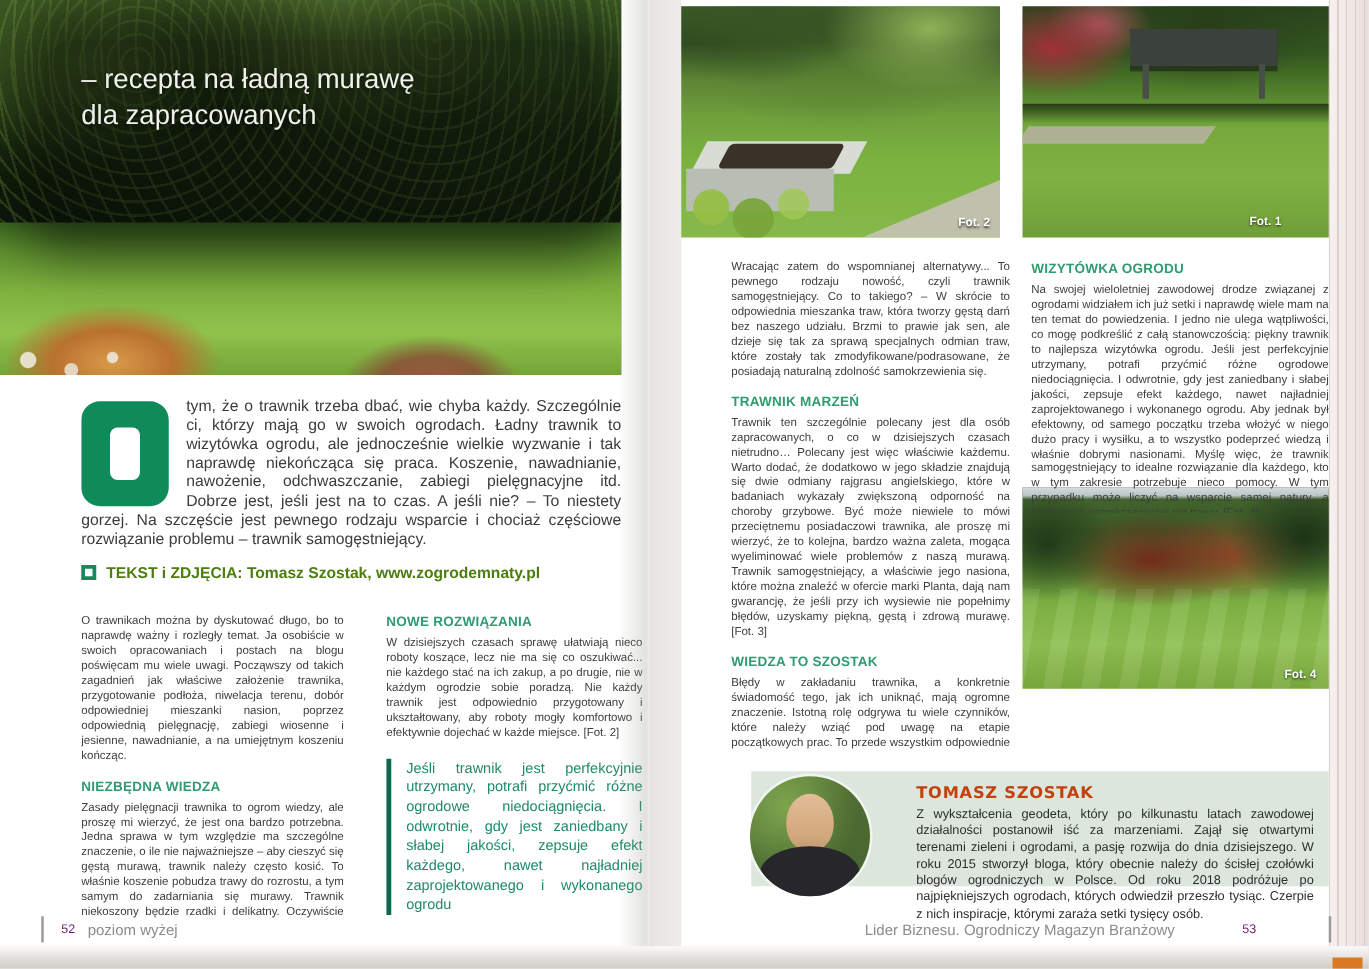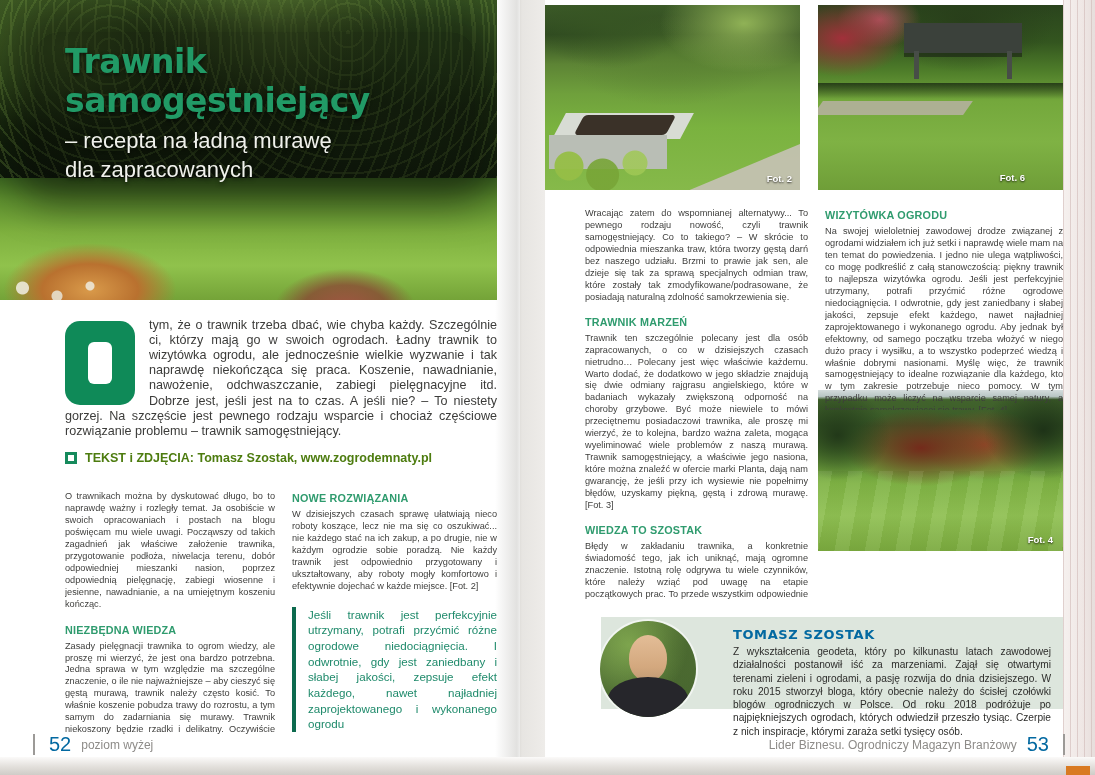--- a/index.html
+++ b/index.html
@@ -70,21 +70,21 @@
   
   .byline{left:65px;top:451px;display:flex;align-items:center;gap:8px;
     font-size:12.5px;font-weight:700;color:#4d7c0f;}
   .byline-icon{width:12px;height:12px;background:#168a5c;position:relative;flex:0 0 auto;}
   .byline-icon::after{content:"";position:absolute;left:3px;top:3px;width:6px;height:6px;background:#ffffff;}
 
   
   .body-sm{font-size:9.2px;line-height:1.3;color:#3e3e3c;text-align:justify;}
   .sec-h{font-size:10.8px;font-weight:700;color:#2f9b6e;letter-spacing:.2px;margin:0 0 4px 0;}
   .col1{left:65px;top:491px;width:210px;height:245px;overflow:hidden;}
-  .col2{left:292px;top:491px;width:205px;height:245px;overflow:hidden;}
+  .col2{left:309px;top:491px;width:205px;height:245px;overflow:hidden;}
   .col1 .gap{height:12px;}
   .pullquote{margin-top:14px;border-left:4px solid #0d6a4e;padding-left:12px;
     font-size:11.6px;line-height:1.35;color:#1f8a6b;text-align:justify;}
 
   
   .photo{position:absolute;overflow:hidden;}
   .caption{position:absolute;color:#fff;font-size:9.5px;font-weight:700;
     text-shadow:0 1px 2px rgba(0,0,0,.75);}
   .ph2{left:545px;top:5px;width:255px;height:185px;
     background:
@@ -145,47 +145,46 @@
     background:
       radial-gradient(circle at 30% 25%, rgba(130,170,80,.9), transparent 60%),
       radial-gradient(circle at 75% 30%, rgba(70,100,45,.9), transparent 60%),
       linear-gradient(180deg,#5d7d3c 0%,#42602c 100%);
     box-shadow:0 0 0 2px rgba(255,255,255,.6);}
   .bio-head{position:absolute;left:29px;top:14px;width:38px;height:46px;border-radius:50% 50% 46% 46%;
     background:linear-gradient(180deg,#e3bd97 0%,#d3a87e 70%,#c09a74 100%);}
   .bio-shirt{position:absolute;left:8px;top:56px;width:80px;height:44px;border-radius:50% 50% 0 0;
     background:#26262b;}
   .bio-text{position:absolute;left:132px;top:10px;width:318px;}
-  .bio-name{font-family:"DejaVu Sans", sans-serif;font-size:13px;font-weight:700;letter-spacing:.6px;color:#0369a1;}
+  .bio-name{font-family:"DejaVu Sans", sans-serif;font-size:13px;font-weight:700;letter-spacing:.6px;color:#c2410c;}
   .bio-desc{margin-top:3px;font-size:10.2px;line-height:1.3;color:#2d2d2b;text-align:justify;}
 
   
   .footer-l{left:33px;top:733px;display:flex;align-items:center;}
-  .footer-r{left:610px;top:733px;width:455px;display:flex;align-items:center;justify-content:flex-end;}
+  .footer-r{left:610px;top:733px;width:455px;display:flex;align-items:center;justify-content:flex-end;gap:44px;}
   .f-bar{width:2px;height:21px;background:#9c9a97;}
-  .f-num{font-size:20px;color:#0369a1;margin:0 10px 0 14px;}
+  .f-num{font-size:10px;color:#701a75;margin:0 10px 0 14px;}
   .f-label{font-size:12px;color:#8d8b88;}
   .footer-r .f-num{margin:0 14px 0 10px;}
 </style>
 </head>
 <body>
 
 <div class="page page-left"></div>
 <div class="page page-right"></div>
 
 <div class="abs hero">
   <div class="hero-trees"></div>
   <div class="hero-speckle"></div>
   <div class="hero-lawn"></div>
   <div class="hero-shrub-orange"></div>
   <div class="hero-shrub-red"></div>
   <div class="hero-flowers"></div>
   <div class="hero-shade"></div>
   <div class="hero-title">
-    <h1>Trawnik samogęstniejący</h1>
     <div class="sub">
       <div>– recepta na ładną murawę</div>
       <div>dla zapracowanych</div>
     </div>
   </div>
 </div>
 
 <div class="abs intro">
   <span class="dropcap">
     <span class="hole"></span>
@@ -224,21 +223,21 @@
   <div class="ph2-plants"></div>
   <div class="ph2-path"></div>
   <div class="caption" style="right:8px;bottom:6px;padding-left:48px;">Fot. 2</div>
 </div>
 
 <div class="photo ph3">
   <div class="ph3-pergola"></div>
   <div class="ph3-posts"></div>
   <div class="ph3-hedge"></div>
   <div class="ph3-path"></div>
-  <div class="caption" style="right:38px;bottom:7px;">Fot. 6</div>
+  <div class="caption" style="right:38px;bottom:7px;">Fot. 1</div>
 </div>
 
 <div class="photo ph4">
   <div class="ph4-stripes"></div>
   <div class="caption" style="right:10px;bottom:6px;">Fot. 4</div>
 </div>
 
 <div class="abs colM body-sm">
   <p style="margin:0">Wracając zatem do wspomnianej alternatywy... To pewnego rodzaju nowość, czyli trawnik samogęstniejący. Co to takiego? – W skrócie to odpowiednia mieszanka traw, która tworzy gęstą darń bez naszego udziału. Brzmi to prawie jak sen, ale dzieje się tak za sprawą specjalnych odmian traw, które zostały tak zmodyfikowane/podrasowane, że posiadają naturalną zdolność samokrzewienia się.</p>
   <div class="sec-h first">TRAWNIK MARZEŃ</div>

